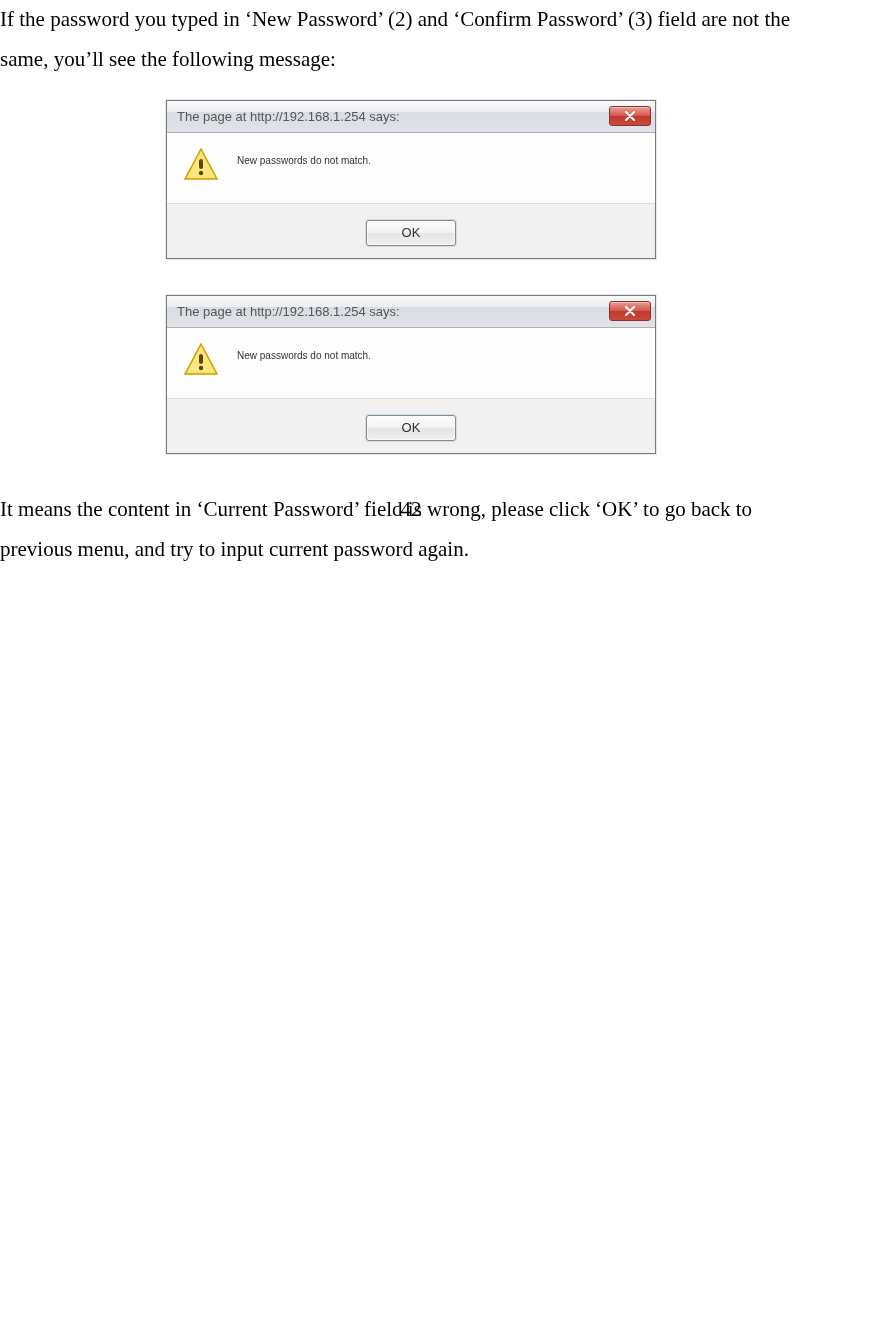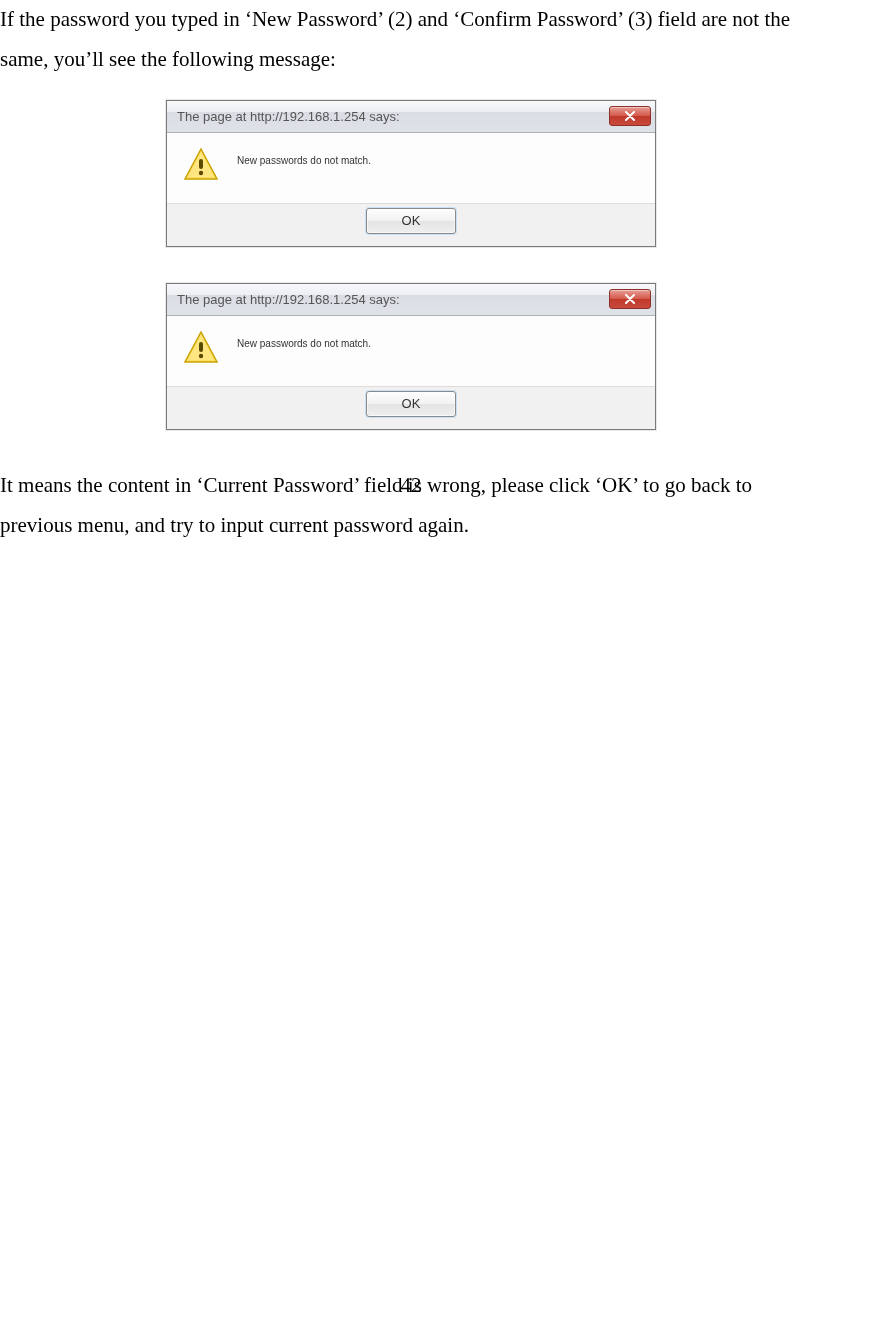--- a/index.html
+++ b/index.html
@@ -80,21 +80,21 @@
       height: 36px;
     }
     .dialog-msg {
       font-size: 10px;
       color: #333;
       padding-top: 4px;
     }
     .dialog-footer {
       background: #f1f1f1;
       border-top: 1px solid #dcdcdc;
-      padding: 4px 0 12px 0;
+      padding: 16px 0 12px 0;
       display: flex;
       justify-content: center;
     }
     .ok-btn {
       width: 90px;
       height: 26px;
       font-family: "Segoe UI", Tahoma, Arial, sans-serif;
       font-size: 13px;
       color: #333;
       background: linear-gradient(to bottom, #fdfdfd 0%, #f2f2f2 48%, #e4e4e4 52%, #efefef 100%);

